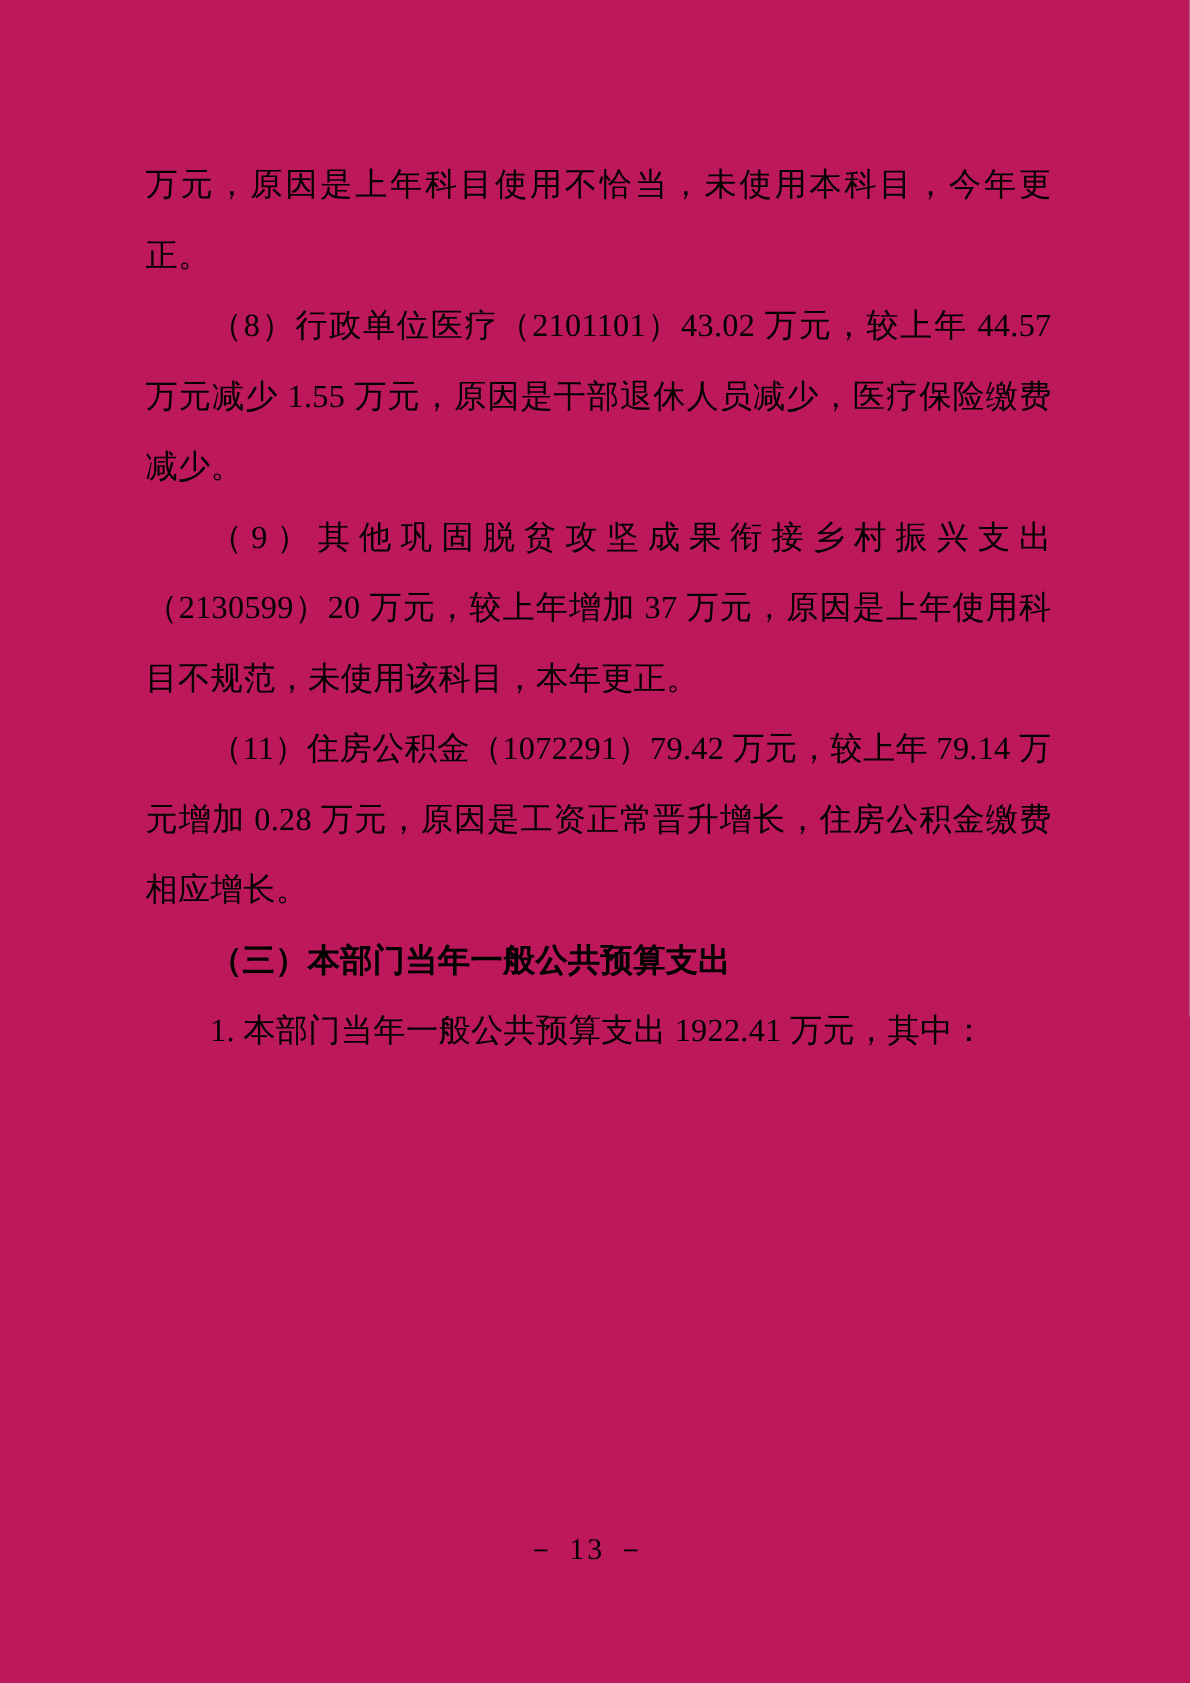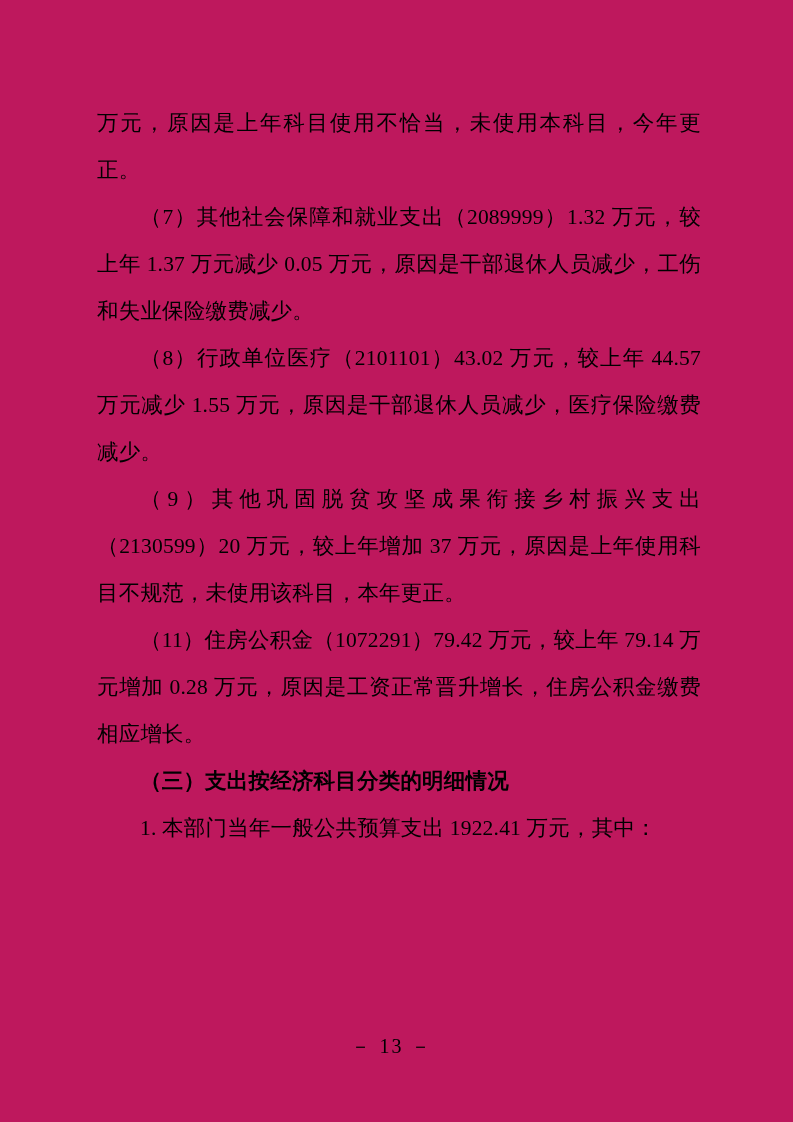--- a/index.html
+++ b/index.html
@@ -39,37 +39,36 @@
     text-indent: 2em;
   }
   p.heading {
     text-indent: 2em;
     font-weight: bold;
   }
   .page-number {
     position: absolute;
     left: 0;
     right: 0;
-    bottom: 62px;
+    bottom: 76px;
     text-align: center;
     font-size: 20px;
     color: #000;
     font-family: "Liberation Serif", "DejaVu Serif", serif;
     letter-spacing: 2px;
     padding-right: 10px;
   }
 </style>
 </head>
 <body>
 
 <div class="page">
   <div class="content">
     <p class="para">万元，原因是上年科目使用不恰当，未使用本科目，今年更正。</p>
-    <p class="para indent">（7）其他社会保障和就业支出（2089999）1.32 万元，较上年 1.37 万元减少 0.05 万元，原因是干部退休人员减少，工伤和失业保险缴费减少。</p>
     <p class="para indent">（8）行政单位医疗（2101101）43.02 万元，较上年 44.57 万元减少 1.55 万元，原因是干部退休人员减少，医疗保险缴费减少。</p>
     <p class="para indent">（9）其他巩固脱贫攻坚成果衔接乡村振兴支出（2130599）20 万元，较上年增加 37 万元，原因是上年使用科目不规范，未使用该科目，本年更正。</p>
     <p class="para indent">（11）住房公积金（1072291）79.42 万元，较上年 79.14 万元增加 0.28 万元，原因是工资正常晋升增长，住房公积金缴费相应增长。</p>
-    <p class="para heading">（三）支出按经济科目分类的明细情况</p>
+    <p class="para heading">（三）本部门当年一般公共预算支出</p>
     <p class="para indent">1. 本部门当年一般公共预算支出 1922.41 万元，其中：</p>
 
   </div>
   <div class="page-number">－ 13 －</div>
 </div>
 
 </body></html>

